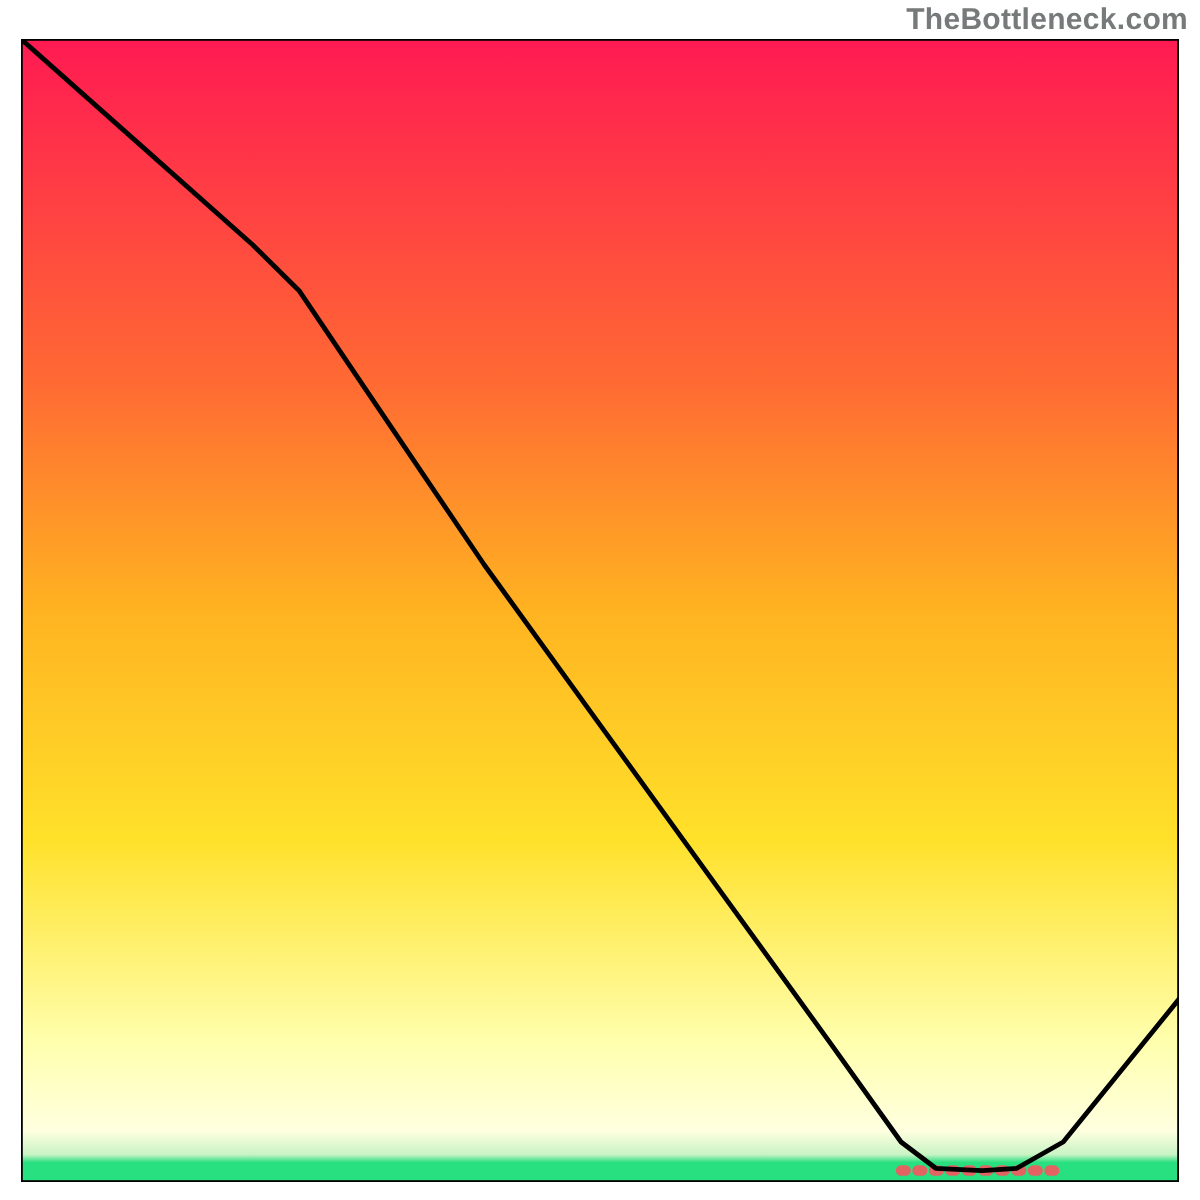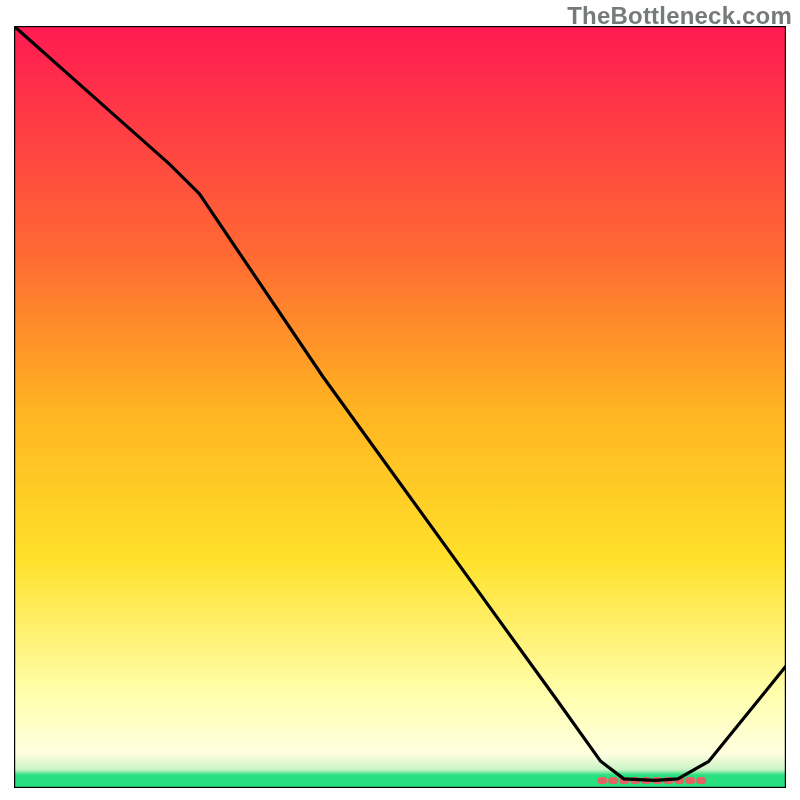--- a/index.html
+++ b/index.html
@@ -14,21 +14,21 @@
   .wrap {
     position: relative;
     width: 800px;
     height: 800px;
   }
   .watermark {
     position: absolute;
     top: 2px;
     right: 8px;
     color: #777a7a;
-    font-size: 24px;
+    font-size: 20px;
     font-weight: 600;
     letter-spacing: 0.2px;
   }
   .plot {
     position: absolute;
     left: 14px;
     top: 26px;
     width: 772px;
     height: 762px;
   }

